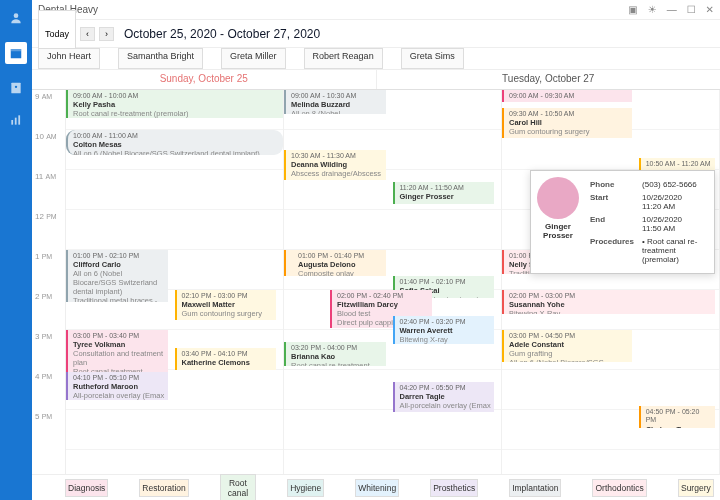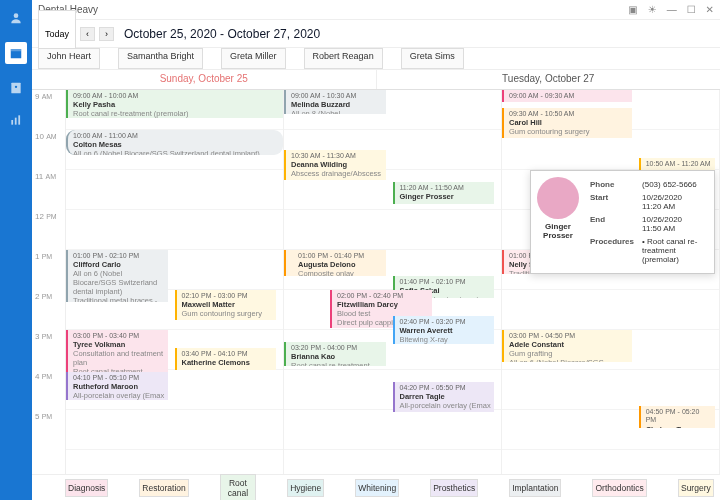--- a/index.html
+++ b/index.html
@@ -254,20 +254,25 @@
           </div>
           <div class="apt c-amber" style="top: 68px; left: 63%; width: 35%; height: 20px;">
             <div class="t">10:50 AM - 11:20 AM</div>
             <div class="n">Allie Ory</div>
           </div>
           <div class="apt c-red" style="top: 160px; left: 0%; width: 98%; height: 24px;">
             <div class="t">01:00 PM - 01:40 PM</div>
             <div class="n">Nelly Smalls</div>
             <div class="p">Traditional metal braces - Complicated case: lost of molar, root treated teeth etc<br>Cleaning and polishing (Heavy calculus)</div>
           </div>
+          <div class="apt c-red" style="top: 200px; left: 0%; width: 98%; height: 24px;">
+            <div class="t">02:00 PM - 03:00 PM</div>
+            <div class="n">Susannah Yohe</div>
+            <div class="p">Bitewing X-Ray<br>Traditional metal braces - Complicated case: lost of molar, root treated teeth etc</div>
+          </div>
           <div class="apt c-amber" style="top: 240px; left: 0%; width: 60%; height: 32px;">
             <div class="t">03:00 PM - 04:50 PM</div>
             <div class="n">Adele Constant</div>
             <div class="p">Gum grafting<br>All on 6 (Nobel Biocare/SGS Switzerland dental implant)</div>
           </div>
           <div class="apt c-orange" style="top: 316px; left: 63%; width: 35%; height: 22px;">
             <div class="t">04:50 PM - 05:20 PM</div>
             <div class="n">Chelsey Toy</div>
           </div>
         </div>

